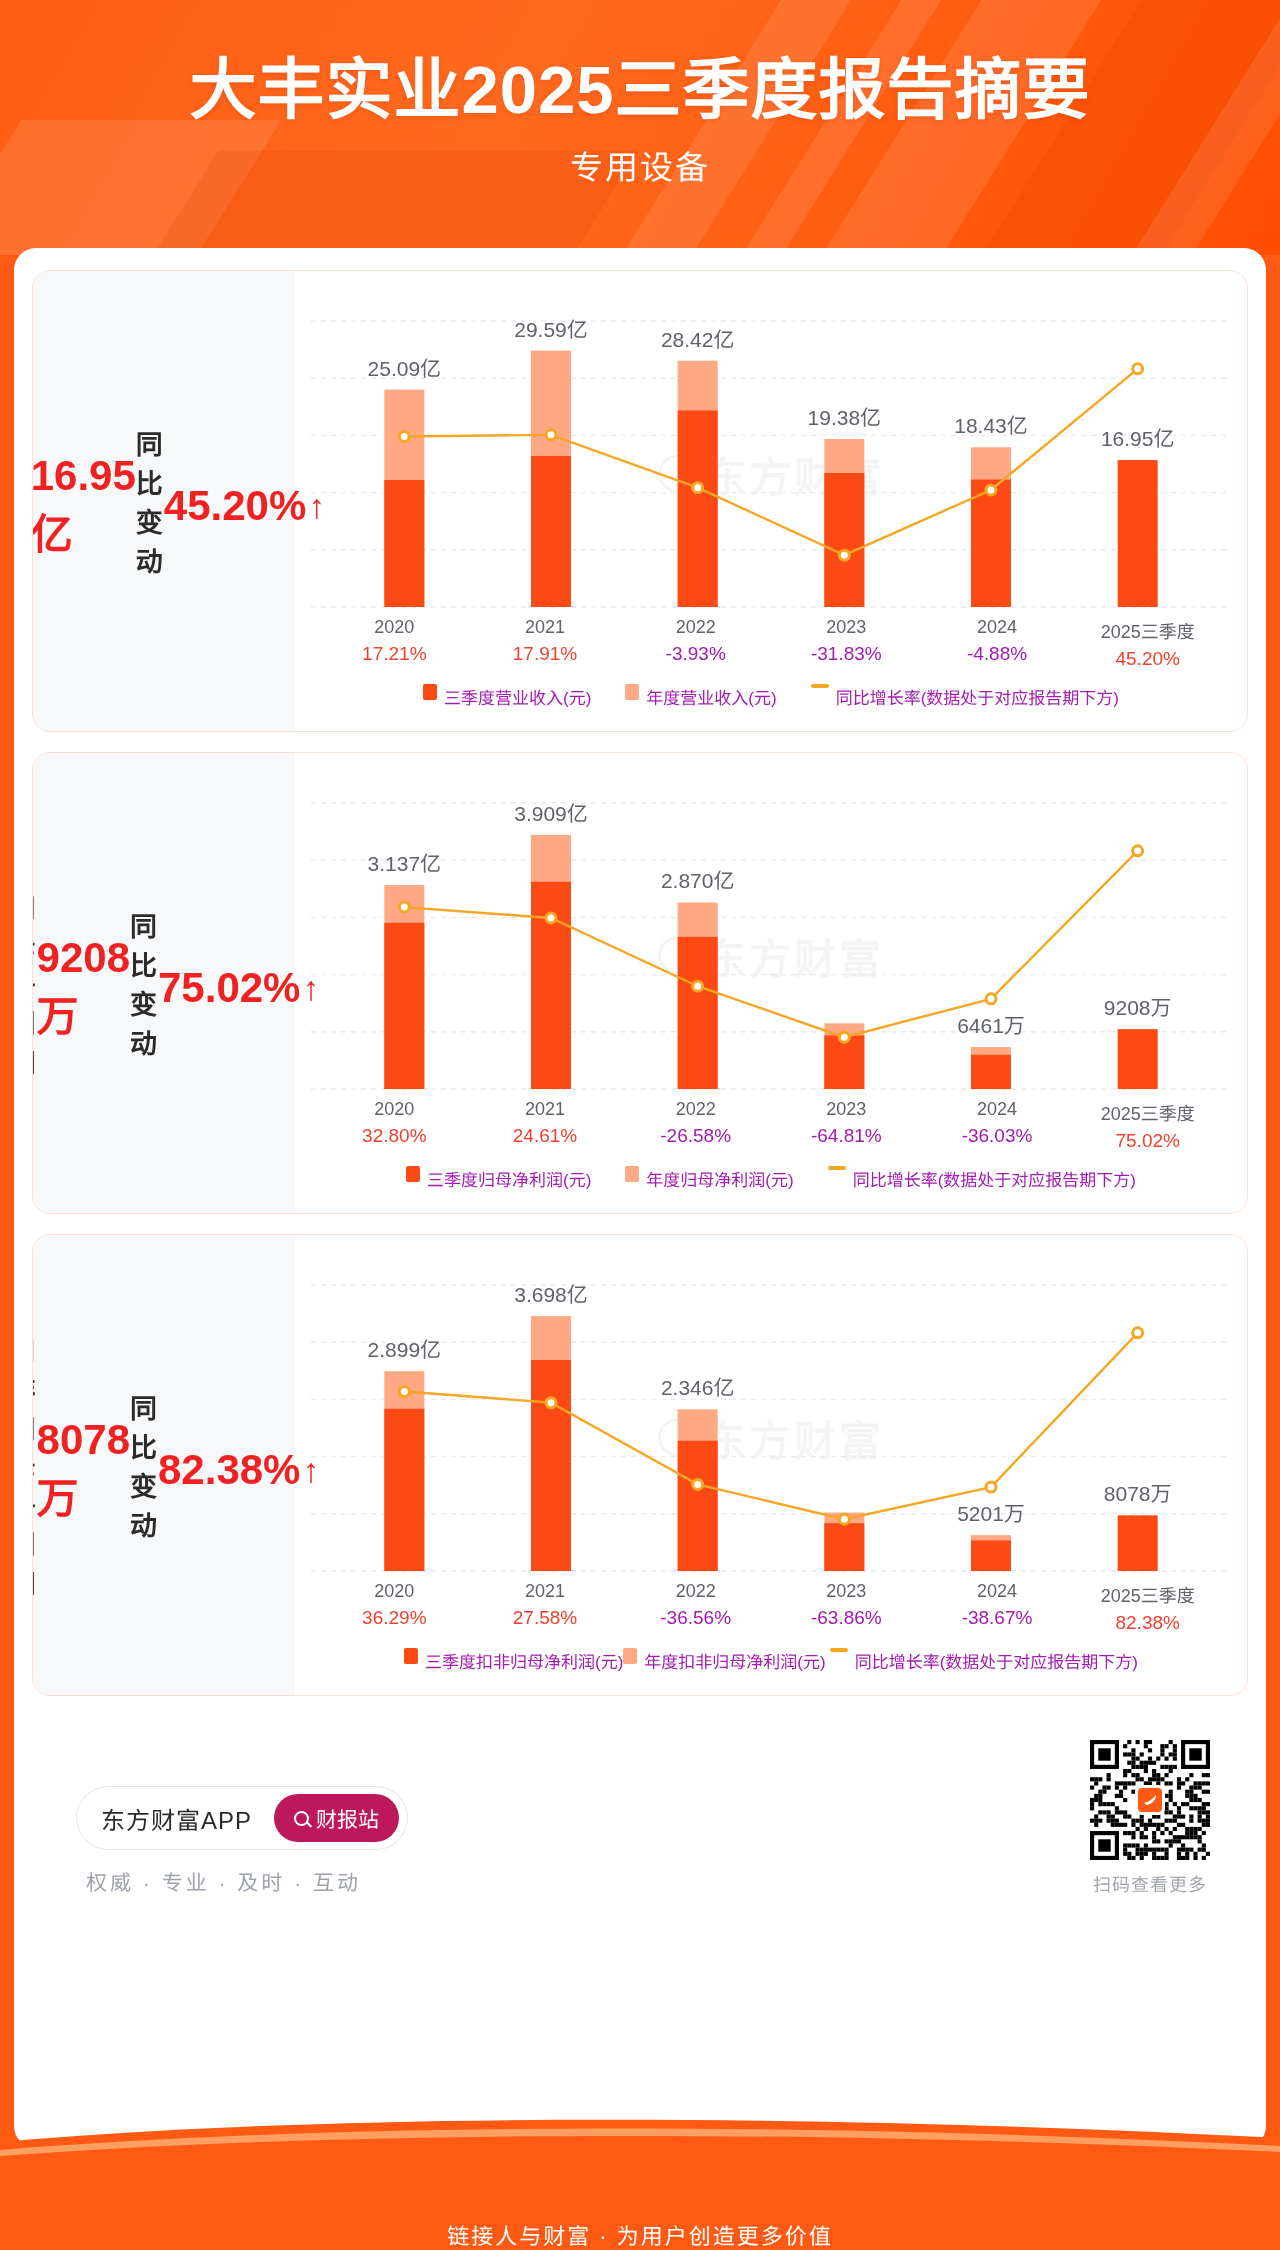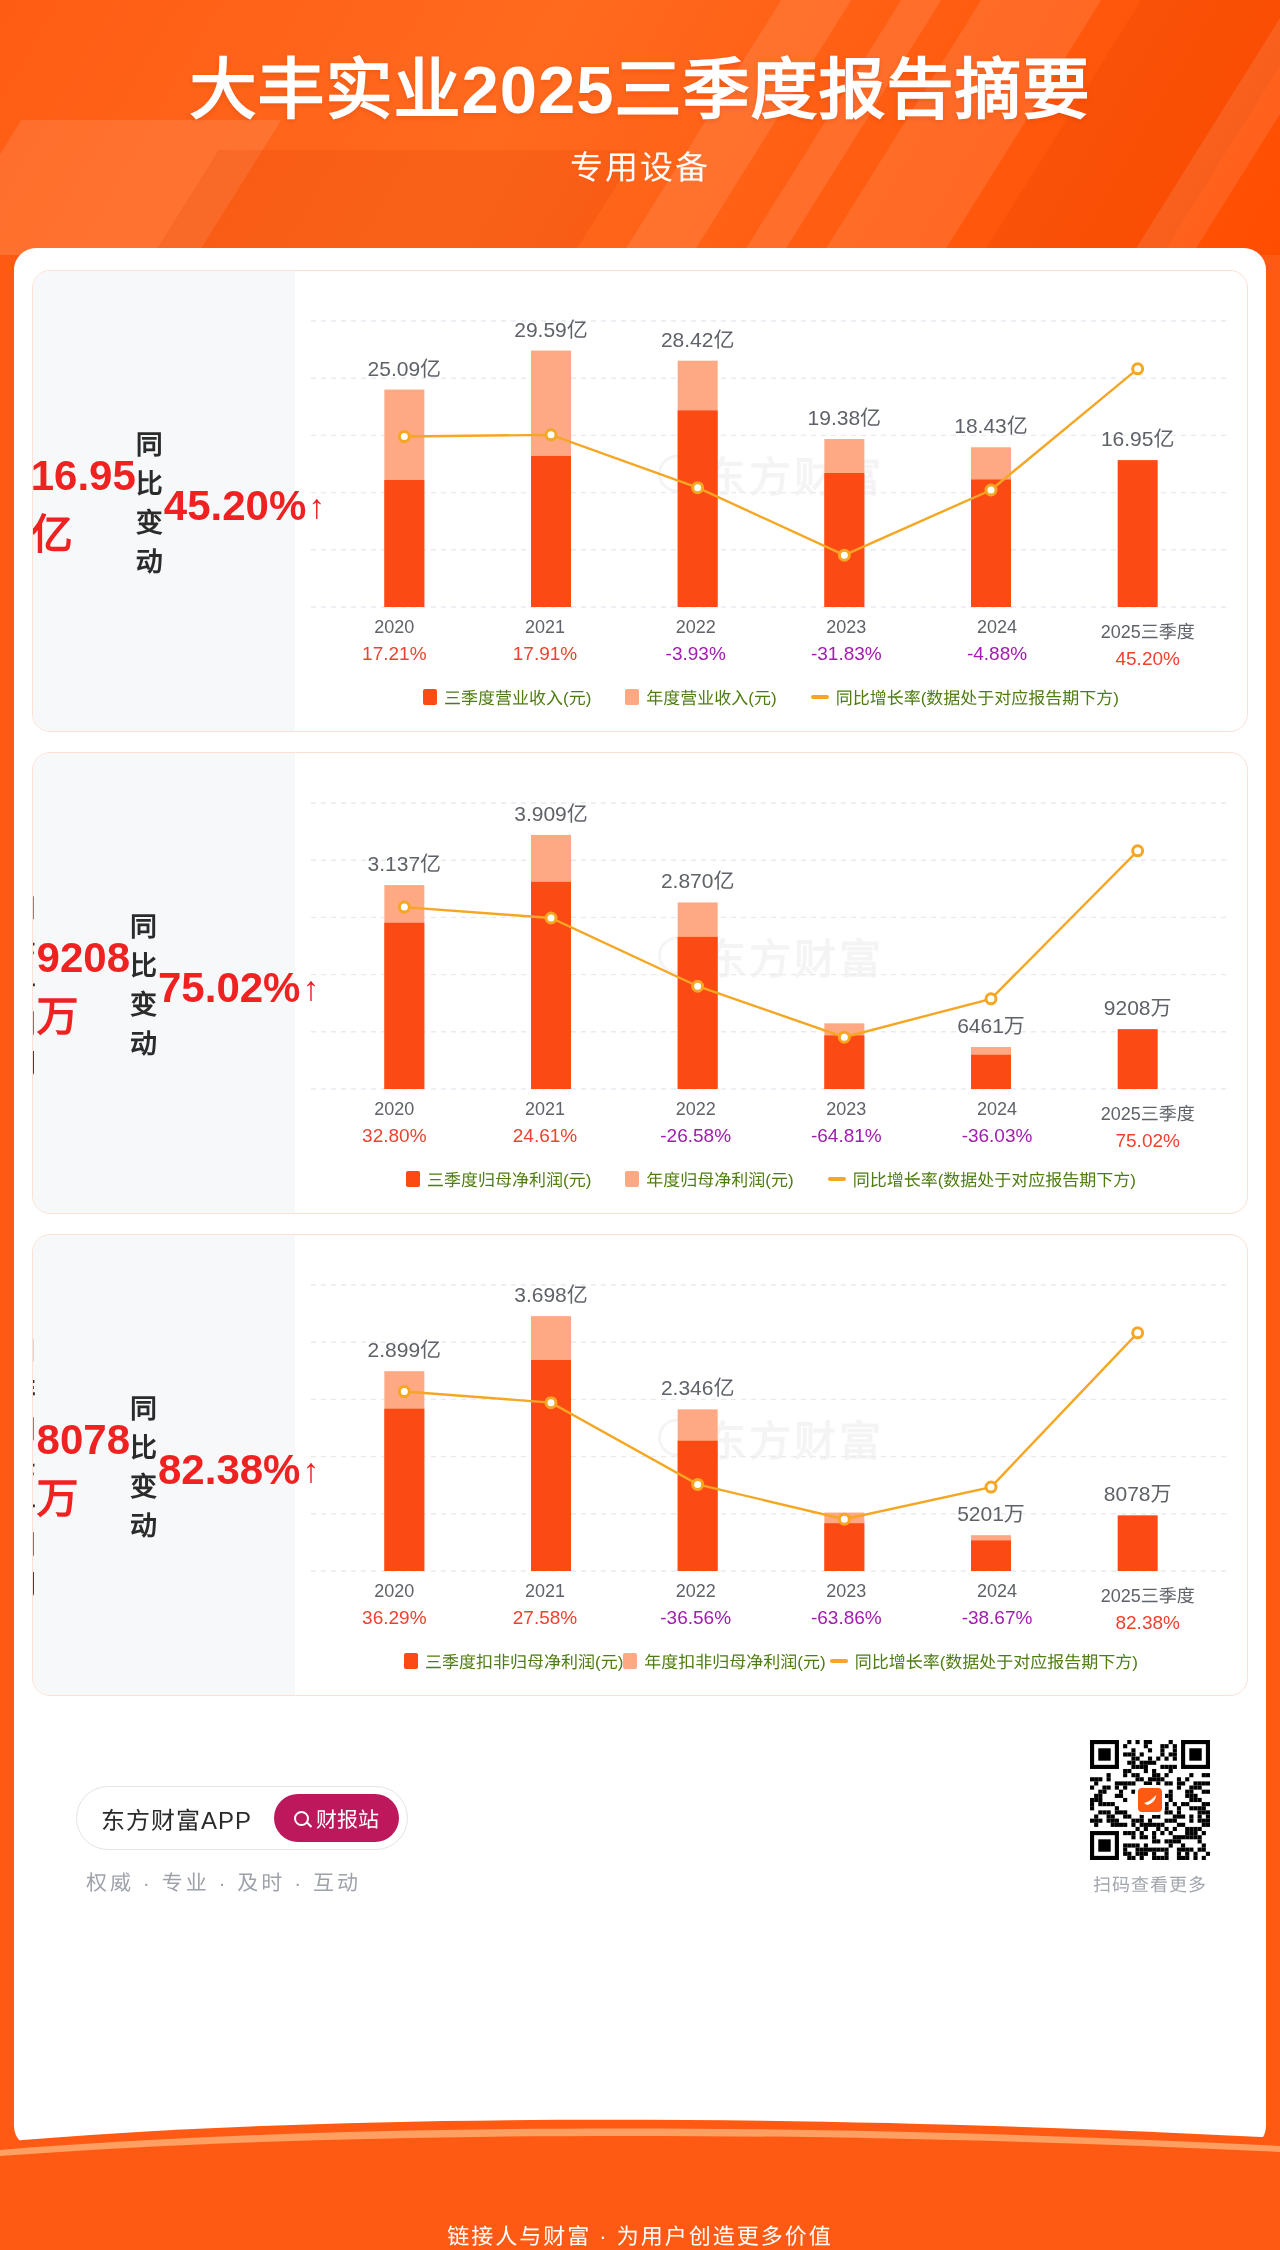--- a/index.html
+++ b/index.html
@@ -88,21 +88,21 @@
   .axis-rows { display:flex; padding:0 8px; margin-top:2px; }
   .axis-col { flex:1; text-align:center; }
   .axis-year { font-size:18px; color:#5f6269; letter-spacing:0px; }
   .axis-pct { font-size:19px; margin-top:5px; letter-spacing:0px; }
   .pct-up { color:#f0412f; }
   .pct-down { color:#a21caf; }
 
   
   .legend { display:flex; justify-content:center; align-items:center; gap:34px; margin-top:14px; padding-bottom:12px; flex-wrap:wrap; }
   .legend.three-line { flex-direction:row; align-items:stretch; gap:4px; padding:0 10px 12px 10px; }
-  .legend-item { display:flex; align-items:center; font-size:17px; color:#4d7c0f; white-space:nowrap; }
+  .legend-item { display:flex; font-size:17px; color:#a21caf; white-space:nowrap; }
   .legend-sw { width:14px; height:16px; border-radius:2px; margin-right:7px; flex:0 0 14px; }
   .legend-line { width:18px; height:4px; border-radius:2px; margin-right:7px; flex:0 0 18px; }
   .legend-row { display:flex; justify-content:space-between; align-items:center; }
 
   
   .footer-zone {
     position:relative;
     display:flex; align-items:flex-end; justify-content:space-between;
     padding:24px 38px 0 44px;
   }

